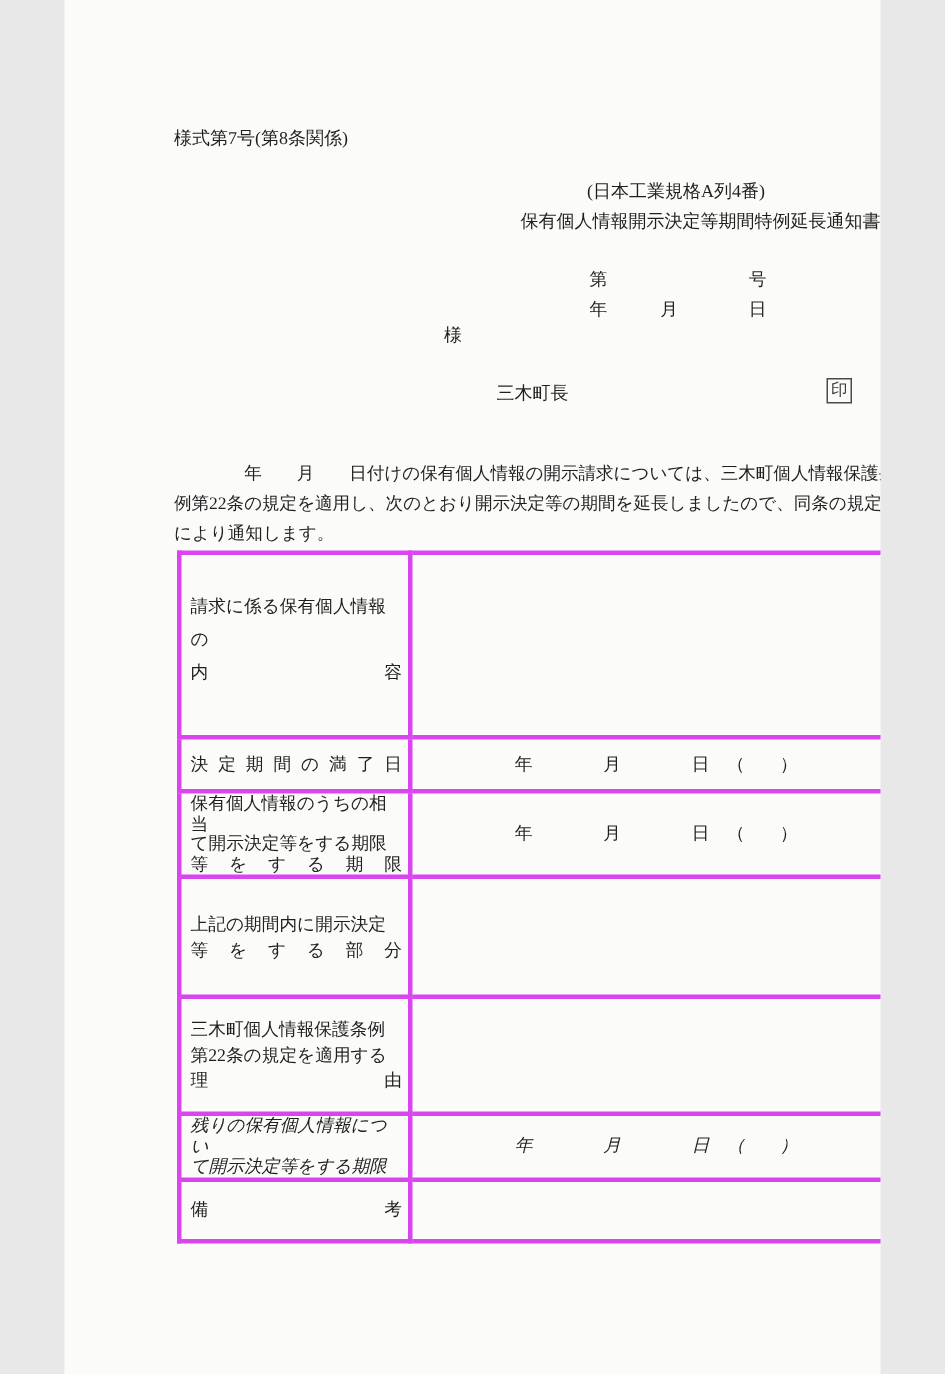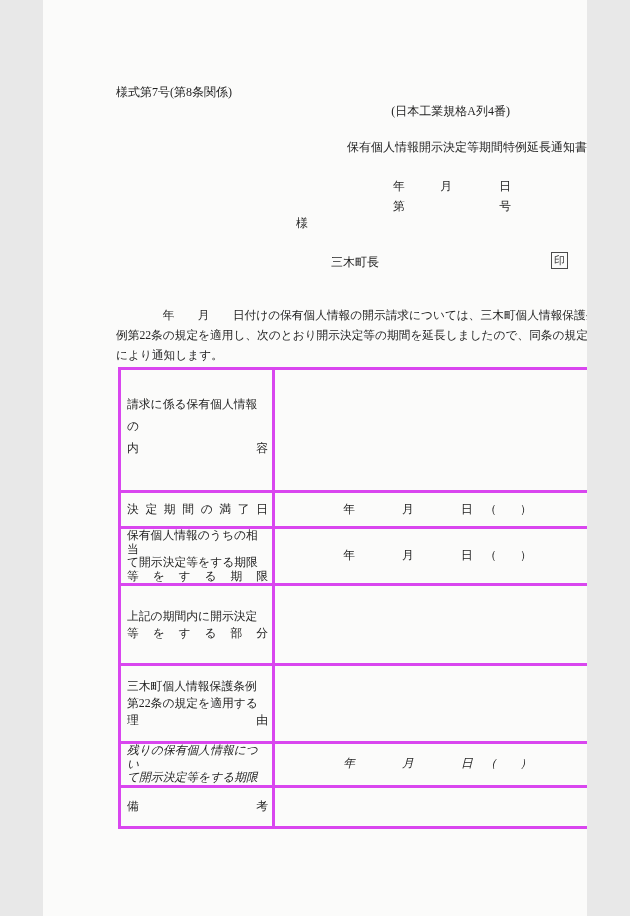--- a/index.html
+++ b/index.html
@@ -8,21 +8,21 @@
     width:544px; height:916px;
     margin:0 auto;
     background:#fbfbfa;
     color:#1f1f1f;
     font-family:"Liberation Serif","DejaVu Serif",serif;
     overflow:hidden;
   }
   .abs { position:absolute; white-space:nowrap; }
 
   #form-code   { left:73px;  top:85px;  font-size:12px; line-height:14px; }
-  #paper-size  { right:77px; top:104px; font-size:12px; line-height:14px; text-align:right; }
+  #paper-size  { right:77px; top:120px; font-size:12px; line-height:14px; text-align:right; }
   #doc-title   { left:0; right:0; top:140px; font-size:12px; line-height:14px; text-align:right; letter-spacing:0; }
 
   #number-block { right:76px; top:176px; text-align:right; font-size:11.8px; line-height:20px; }
   #number-block div { white-space:pre; }
 
   #addressee   { left:253px; top:216px; font-size:12px; line-height:14px; }
   #sender      { left:288px; top:255px; font-size:12px; line-height:14px; }
   #seal-box {
     left:508px; top:252px;
     width:15px; height:15px;
@@ -74,22 +74,22 @@
 </head>
 <body>
 
 <div class="sheet">
 
   <div class="abs" id="form-code">様式第7号(第8条関係)</div>
   <div class="abs" id="paper-size">(日本工業規格A列4番)</div>
   <div class="abs" id="doc-title">保有個人情報開示決定等期間特例延長通知書</div>
 
   <div class="abs" id="number-block">
+    <div>第　　　　　　　　号</div>
     <div>年　　　月　　　　日</div>
-    <div>第　　　　　　　　号</div>
   </div>
 
   <div class="abs" id="addressee">様</div>
   <div class="abs" id="sender">三木町長</div>
   <div class="abs" id="seal-box">印</div>
 
   <div class="abs" id="intro">　　　　年　　月　　日付けの保有個人情報の開示請求については、三木町個人情報保護条
 例第22条の規定を適用し、次のとおり開示決定等の期間を延長しましたので、同条の規定
 により通知します。</div>
 

